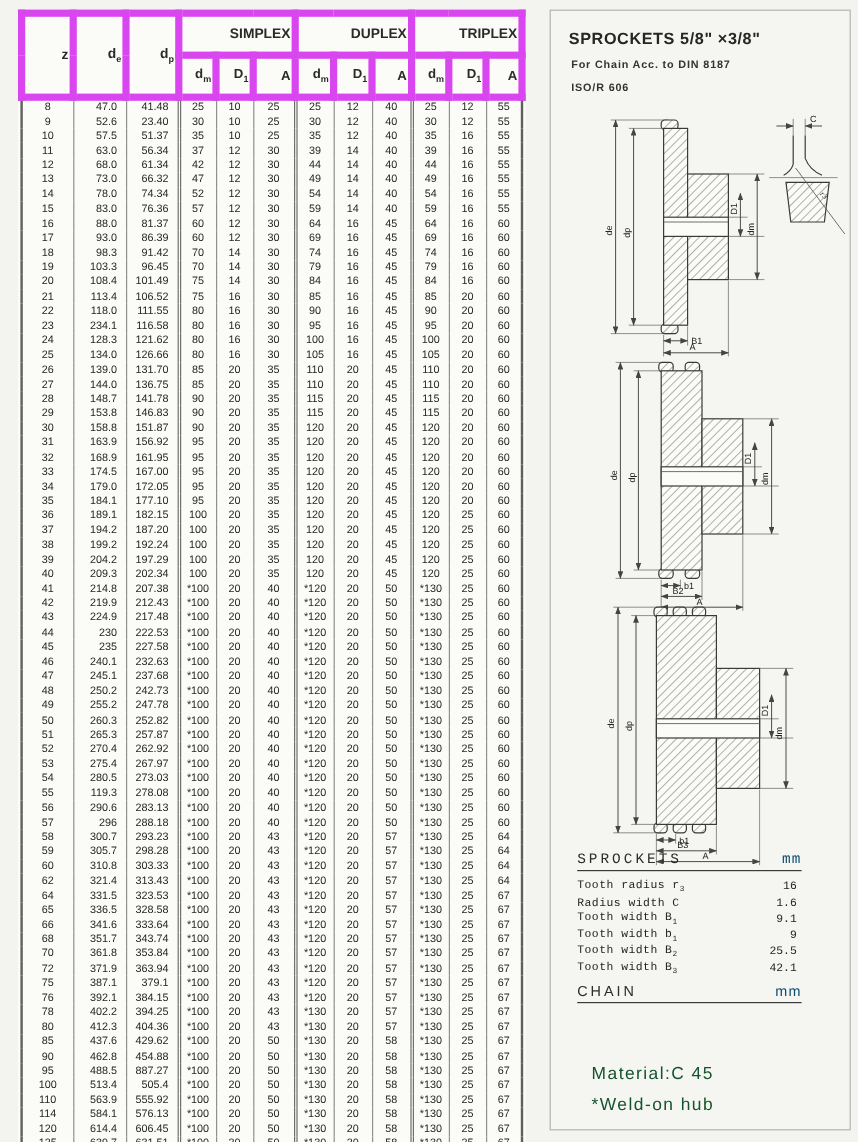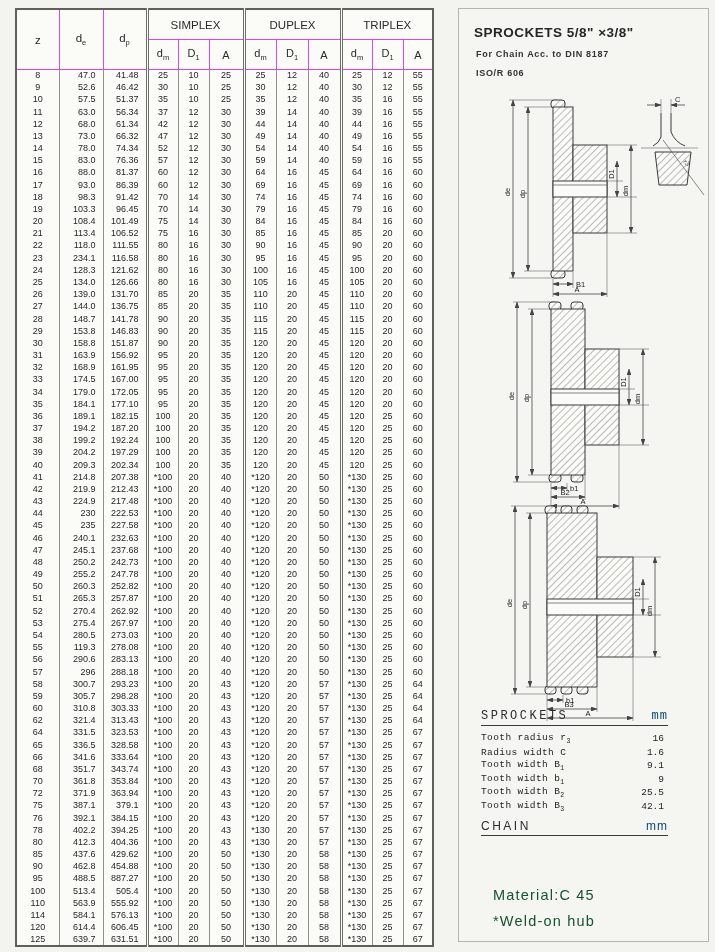--- a/index.html
+++ b/index.html
@@ -3,21 +3,21 @@
 <meta charset="utf-8">
 <style>
   html,body { margin:0; padding:0; background:#f3f3f0; }
   .page { position:relative; width:715px; height:952px; background:#f3f3f0;
           font-family:"Liberation Sans", sans-serif; color:#262626; overflow:hidden; }
 
   
   .tbl-wrap { position:absolute; left:15px; top:8px; }
   table.main { border-collapse:collapse; table-layout:fixed; width:417px;
                background:#fbfbf8; border:2px solid #5f5f5c; }
-  table.main th { font-weight:normal; border:1px solid #d946ef; color:#2a2a2a; }
+  table.main th { font-weight:bold; border:6px solid #d946ef; color:#2a2a2a;text-align:right; }
   table.main thead tr.grp-row th { height:27px; font-size:11.5px; }
   table.main thead tr.sub-row th { height:27px; font-size:11px; }
   table.main th.grp, table.main td.grp { border-left:3px double #6e6e6b; }
   table.main sub { font-size:7.5px; }
   table.main tbody tr { height:12.18px; }
   table.main td { padding:0; font-size:9px; line-height:11px; text-align:center;
                   border-left:1px solid #8f8f8c; border-top:none; border-bottom:none; }
   table.main td.num { text-align:right; padding-right:7px; }
 
   
@@ -108,21 +108,21 @@
             <td class="grp">25</td>
             <td>12</td>
             <td>40</td>
             <td class="grp">25</td>
             <td>12</td>
             <td>55</td>
           </tr>
           <tr>
             <td>9</td>
             <td class="num">52.6</td>
-            <td class="num">46.42</td>
+            <td class="num">23.40</td>
             <td class="grp">30</td>
             <td>10</td>
             <td>25</td>
             <td class="grp">30</td>
             <td>12</td>
             <td>40</td>
             <td class="grp">30</td>
             <td>12</td>
             <td>55</td>
           </tr>

